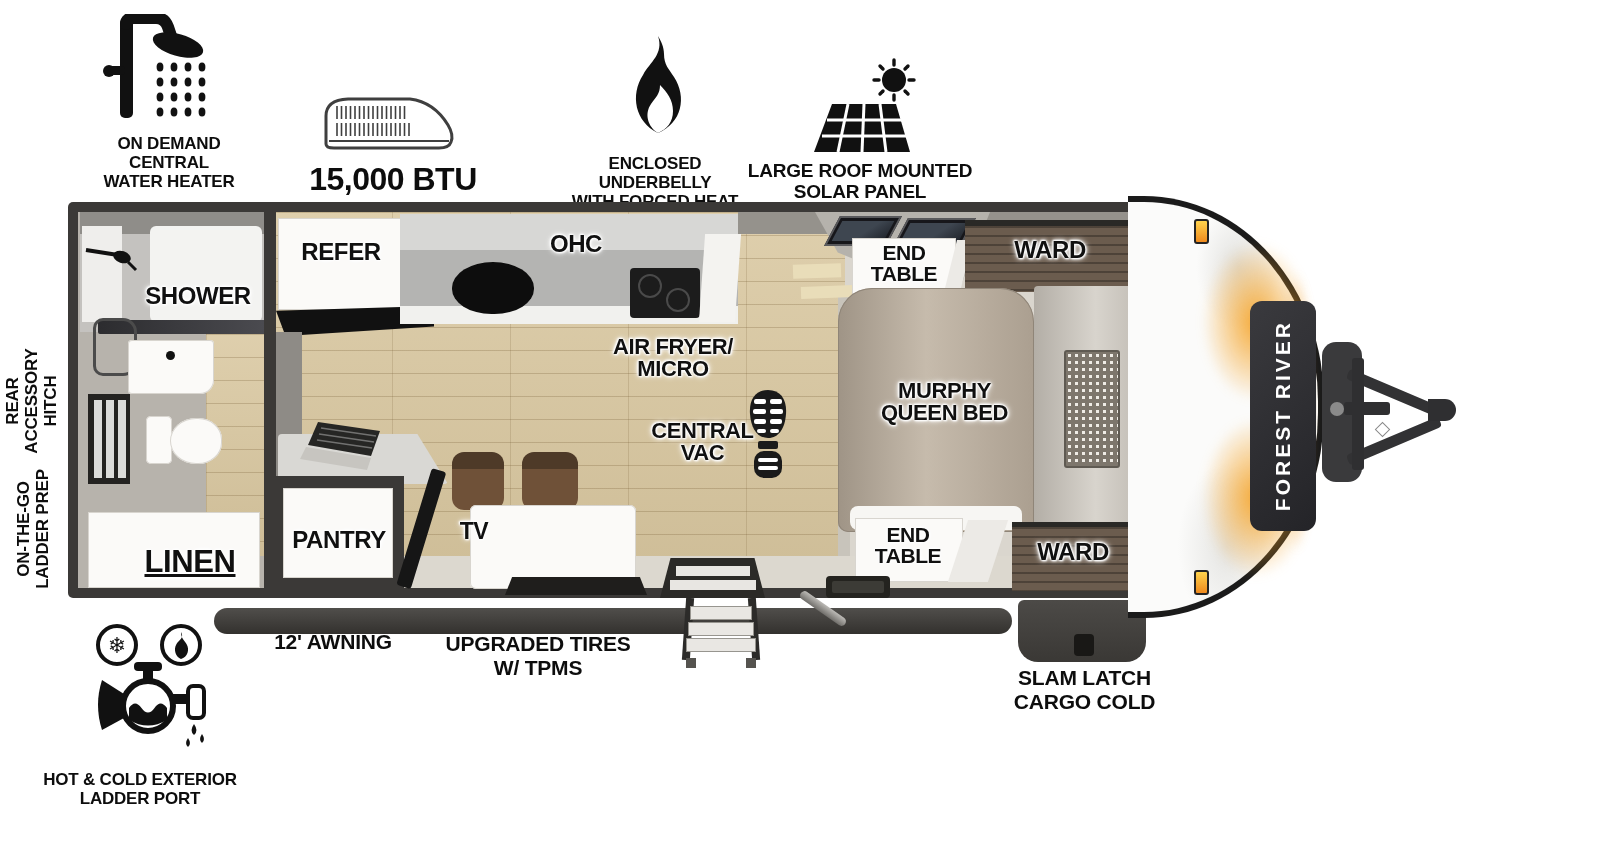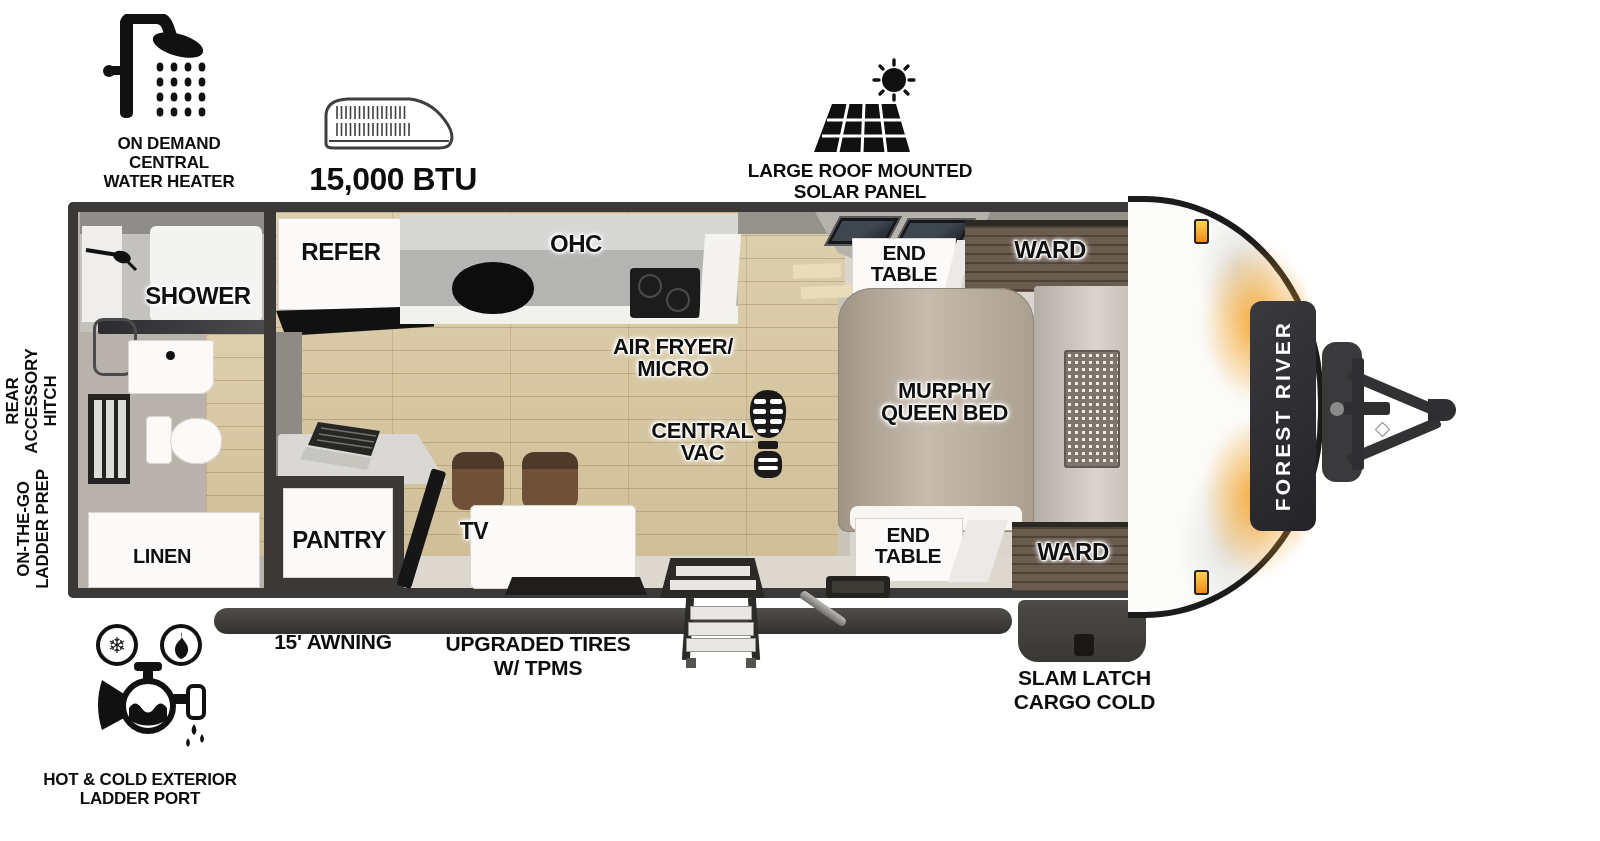--- a/index.html
+++ b/index.html
@@ -69,20 +69,30 @@
       <g stroke="#3f3f3f" stroke-width="1.6">
         <path d="M21 20 V33 M25.5 20 V33 M30 20 V33 M34.5 20 V33 M39 20 V33 M43.5 20 V33 M48 20 V33 M52.5 20 V33 M57 20 V33 M61.5 20 V33 M66 20 V33 M70.5 20 V33 M75 20 V33 M79.5 20 V33 M84 20 V33 M88.5 20 V33"></path>
         <path d="M21 37 V50 M25.5 37 V50 M30 37 V50 M34.5 37 V50 M39 37 V50 M43.5 37 V50 M48 37 V50 M52.5 37 V50 M57 37 V50 M61.5 37 V50 M66 37 V50 M70.5 37 V50 M75 37 V50 M79.5 37 V50 M84 37 V50 M88.5 37 V50 M93 37 V50"></path>
       </g>
     </svg>
     <div class="cap" style="left:-10px;top:76px;width:190px;font-size:32px;letter-spacing:-0.5px;">
       <div>15,000 BTU AC</div>
     </div>
   </div>
 
+  <div class="abs" style="left:560px;top:34px;width:190px;height:170px;">
+    <svg class="abs" style="left:58px;top:0;" width="80" height="114" viewBox="0 0 80 114">
+      <path d="M40 2 C46 20 32 28 25 41 C12 61 17 88 40 99 C64 89 69 63 56 43 C51 35 46 31 46 20 C46 13 43 7 40 2 Z" fill="#111"></path>
+      <path d="M40 99 C30 93 26 80 33 70 C38 63 42 60 42 51 C49 58 55 66 55 77 C55 88 49 95 40 99 Z" fill="#fff"></path>
+    </svg>
+    <div class="cap" style="left:0;top:120px;width:190px;font-size:17px;">
+      <div>ENCLOSED UNDERBELLY</div>
+      <div>WITH FORCED HEAT</div>
+    </div>
+  </div>
 
   <div class="abs" style="left:742px;top:56px;width:236px;height:150px;">
     <svg class="abs" style="left:58px;top:2px;" width="122" height="106" viewBox="0 0 122 106">
       <g>
         <polygon points="32,46 96,46 110,94 14,94" fill="#111"></polygon>
         <g stroke="#fff" stroke-width="3">
           <line x1="48" y1="46" x2="38" y2="94"></line>
             <line x1="64" y1="46" x2="62" y2="94"></line>
             <line x1="80" y1="46" x2="86" y2="94"></line>
           <line x1="27" y1="62" x2="103" y2="62"></line>
@@ -144,21 +154,21 @@
   <div class="abs" style="left:166px;top:351px;width:9px;height:9px;background:#111;border-radius:50%;"></div>
   <div class="abs whitebox" style="left:146px;top:416px;width:26px;height:48px;border-radius:5px;"></div>
   <div class="abs whitebox" style="left:170px;top:418px;width:52px;height:46px;border-radius:50% 46% 46% 50%;"></div>
   <div class="abs" style="left:88px;top:394px;width:42px;height:90px;background:#242321;">
     <div class="abs" style="left:6px;top:6px;width:8px;height:78px;background:#dcdcda;"></div>
     <div class="abs" style="left:18px;top:6px;width:8px;height:78px;background:#dcdcda;"></div>
     <div class="abs" style="left:30px;top:6px;width:8px;height:78px;background:#dcdcda;"></div>
   </div>
   <div class="abs whitebox" style="left:88px;top:512px;width:172px;height:76px;"></div>
   <div class="lbl" style="left:128px;top:236px;width:140px;font-size:24px;margin-top:48px;">SHOWER</div>
-  <div class="lbl" style="left:108px;top:546px;width:108px;font-size:20px;">LINEN</div>
+  <div class="lbl" style="left:136px;top:546px;width:108px;font-size:31px;text-decoration:underline;">LINEN</div>
 
   <div class="abs wall" style="left:264px;top:212px;width:12px;height:376px;"></div>
 
   <div class="abs whitebox" style="left:278px;top:218px;width:124px;height:92px;"></div>
   <div class="abs" style="left:276px;top:306px;width:158px;height:30px;background:#111;clip-path:polygon(0 16%,100% 0,100% 68%,6% 100%);"></div>
   <div class="abs" style="left:276px;top:332px;width:26px;height:148px;background:#8e8b86;"></div>
   <div class="abs" style="left:400px;top:214px;width:338px;height:36px;background:#d7d7d5;"></div>
   <div class="abs" style="left:400px;top:250px;width:338px;height:62px;background:#b4b4b2;"></div>
   <div class="abs" style="left:400px;top:306px;width:338px;height:18px;background:#f1f1ee;"></div>
   <div class="abs" style="left:452px;top:262px;width:82px;height:52px;background:#0d0d0d;border-radius:50% 50% 48% 48%;"></div>
@@ -296,21 +306,21 @@
   <div class="abs" style="left:1322px;top:342px;width:40px;height:140px;background:#3a3a3c;border-radius:14px;">
     <div class="abs" style="left:8px;top:60px;width:14px;height:14px;background:#8a8a8a;border-radius:50%;"></div>
   </div>
   <div class="abs" style="left:1348px;top:368px;width:100px;height:11px;background:#323234;border-radius:4px;transform:rotate(23deg);transform-origin:left center;"></div>
   <div class="abs" style="left:1348px;top:455px;width:100px;height:11px;background:#323234;border-radius:4px;transform:rotate(-23deg);transform-origin:left center;"></div>
   <div class="abs" style="left:1352px;top:358px;width:12px;height:112px;background:#2f2f31;border-radius:3px;"></div>
   <div class="abs" style="left:1344px;top:402px;width:46px;height:13px;background:#2f2f31;border-radius:3px;"></div>
   <div class="abs" style="left:1428px;top:399px;width:28px;height:22px;background:#2f2f31;border-radius:0 11px 11px 0;"></div>
   <div class="abs" style="left:1377px;top:424px;width:9px;height:9px;background:#fff;border:1px solid #8a8a8a;transform:rotate(45deg);"></div>
 
-  <div class="cap" style="left:248px;top:630px;width:170px;font-size:21px;">15' AWNING</div>
+  <div class="cap" style="left:248px;top:630px;width:170px;font-size:21px;">12' AWNING</div>
   <div class="cap" style="left:438px;top:632px;width:200px;font-size:21px;">
     <div>UPGRADED TIRES</div>
     <div>W/ TPMS</div>
   </div>
   <div class="cap" style="left:992px;top:666px;width:185px;font-size:21px;">
     <div>SLAM LATCH</div>
     <div>CARGO COLD</div>
   </div>
 
   <svg class="abs" style="left:80px;top:620px;" width="148" height="148" viewBox="0 0 148 148">

